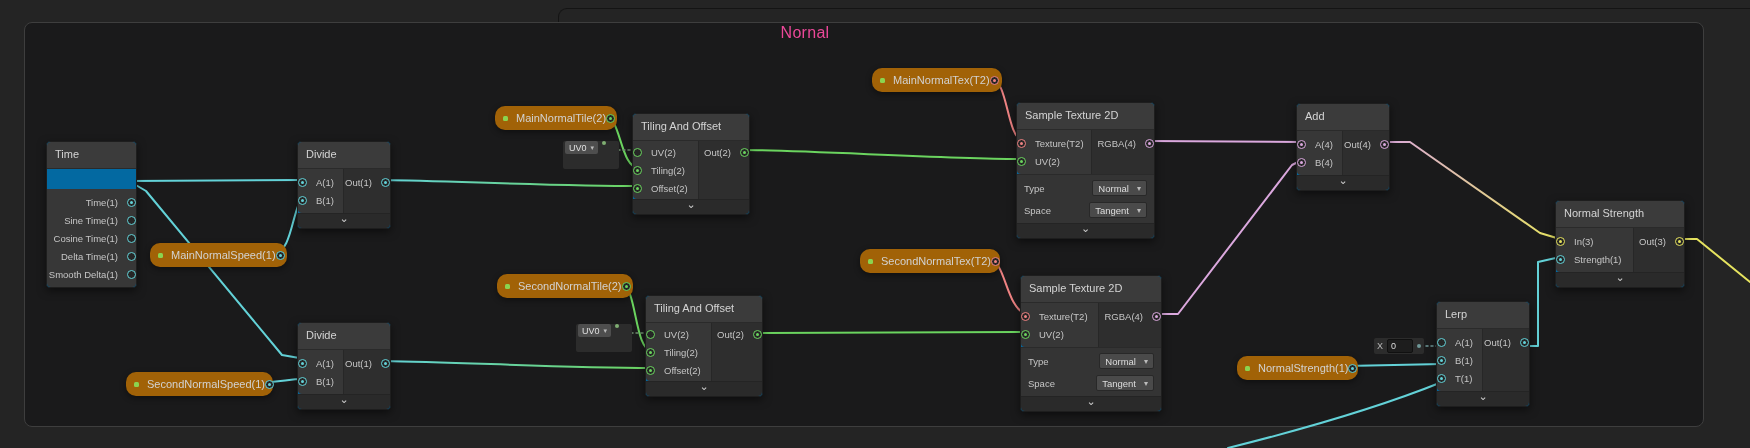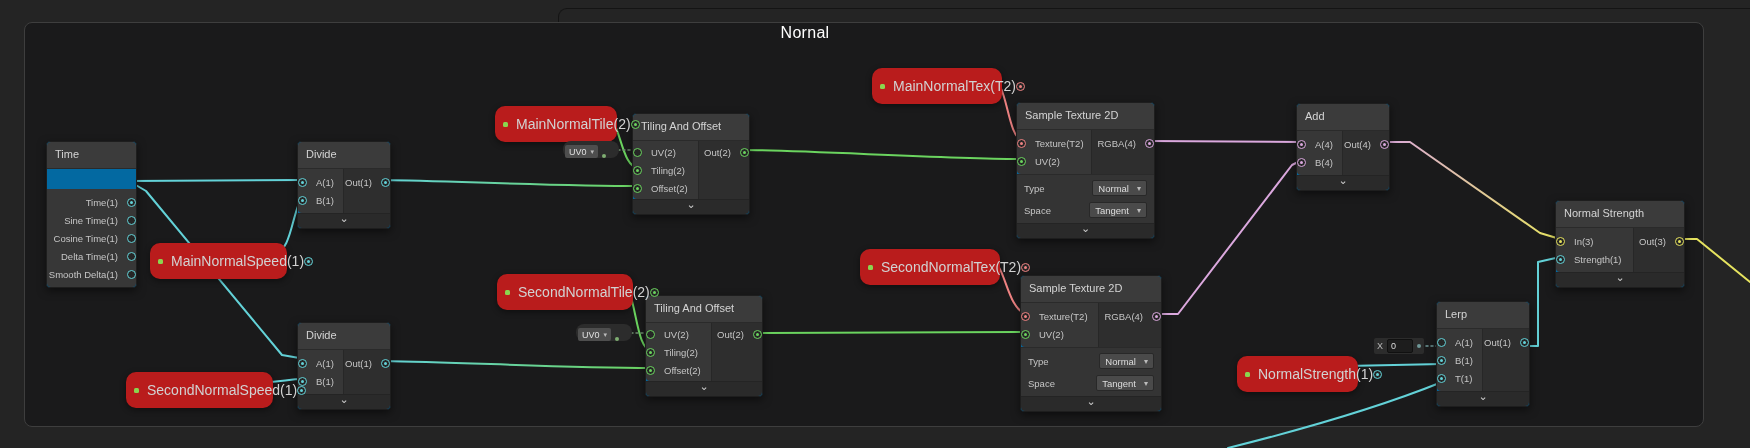--- a/index.html
+++ b/index.html
@@ -3,21 +3,21 @@
 <meta charset="utf-8">
 <style>
   html,body{margin:0;padding:0;background:#242424;}
   .graph{position:relative;width:1750px;height:448px;background:#242424;overflow:hidden;
          font-family:"Liberation Sans","DejaVu Sans",sans-serif;-webkit-font-smoothing:antialiased;}
   .frame{position:absolute;left:24px;top:22px;width:1680px;height:405px;background:#1a1a1b;
          border:1px solid #3e3e3e;border-radius:8px;box-sizing:border-box;}
   .seam{position:absolute;top:8px;left:558px;width:1192px;height:14px;background:transparent;
         border-top:1px solid #141414;border-left:1px solid #141414;border-top-left-radius:9px;}
   .group-title{position:absolute;top:24px;left:745px;width:120px;text-align:center;
-        color:#ffffff;font-size:16px;letter-spacing:.3px;}
+        color:#ec4899;font-size:16px;letter-spacing:.3px;}
   svg.wires{position:absolute;left:0;top:0;pointer-events:none;}
 
   .node{position:absolute;background:#0369a1;border:1px solid #1e1e1e;border-radius:4px;
         box-shadow:0 3px 9px rgba(0,0,0,.5);box-sizing:border-box;display:flex;flex-direction:column;}
   .nh{height:26px;line-height:25px;background:#3b3b3b;color:#d4d4d4;font-size:11px;
       padding:0 8px;border-bottom:1px solid #2a2a2a;border-radius:4px 4px 0 0;white-space:nowrap;}
   .nmain{display:flex;flex:1;}
   .cin{flex:1;background:#373737;padding:4px 0;border-radius:0 0 0 4px;}
   .cout{background:#2e2e2e;border-left:1px solid #272727;padding:4px 0;}
   .prow{display:flex;align-items:center;height:18px;padding:0 0;gap:9px;font-size:9.5px;color:#c6c6c6;}
@@ -34,27 +34,27 @@
   .ctls{border-top:1px solid #2a2a2a;background:#343434;padding:2px 0;}
   .ctl{height:22px;display:flex;align-items:center;justify-content:space-between;
        padding:0 7px;font-size:9.5px;color:#c6c6c6;gap:6px;}
   .dd{background:#4a4a4a;border:1px solid #282828;border-radius:2px;height:16px;
       display:flex;align-items:center;gap:8px;padding:0 5px;color:#dddddd;min-width:52px;
       justify-content:space-between;box-sizing:border-box;}
   .dd .caret{font-size:8px;color:#bbbbbb;}
   .chev{height:14px;background:#2a2a2a;border-top:1px solid #242424;border-radius:0 0 4px 4px;
         text-align:center;color:#cccccc;font-size:11px;line-height:9px;
         font-family:"DejaVu Sans",sans-serif;}
-  .pill{position:absolute;height:36px;background:#b91c1c;border-radius:10px;
+  .pill{position:absolute;height:24px;background:#a16207;border-radius:10px;
         box-shadow:0 2px 6px rgba(0,0,0,.45);display:flex;align-items:center;
-        justify-content:space-between;padding:0 8px;font-size:14px;color:#d2d2d2;box-sizing:border-box;}
+        justify-content:space-between;padding:0 8px;font-size:11px;color:#d2d2d2;box-sizing:border-box;}
   .pill .dot{width:5px;height:5px;border-radius:1.5px;background:#8bd44f;flex:none;margin-right:8px;}
   .pill .plabel{flex:1;text-align:center;}
-  .chipstrip{position:absolute;height:17px;background:#2c2c2c;border-radius:8px;
-        display:flex;align-items:flex-end;padding:0 2px;gap:4px;box-sizing:border-box;}
+  .chipstrip{position:absolute;height:28px;background:#2c2c2c;border-radius:2px;
+        display:flex;align-items:flex-start;padding:0 2px;gap:4px;box-sizing:border-box;}
   .chip{background:#4e4e4e;border-radius:2px;height:13px;display:flex;align-items:center;
         gap:4px;padding:0 4px;font-size:9px;color:#e0e0e0;}
   .chip .caret{font-size:7px;color:#bbbbbb;}
   .minidot{width:4px;height:4px;border-radius:50%;background:#7fae72;flex:none;}
   .xwidget{position:absolute;height:16px;display:flex;align-items:center;gap:4px;
         background:#2c2c2c;border-radius:2px;padding:0 3px;box-sizing:border-box;}
   .xwidget .axis{font-size:9px;color:#bbbbbb;}
   .xwidget .xval{width:26px;height:12px;background:#1d1d1d;border:1px solid #101010;border-radius:2px;
         font-size:9px;color:#dddddd;padding:0 3px;line-height:12px;box-sizing:content-box;}
 </style>

